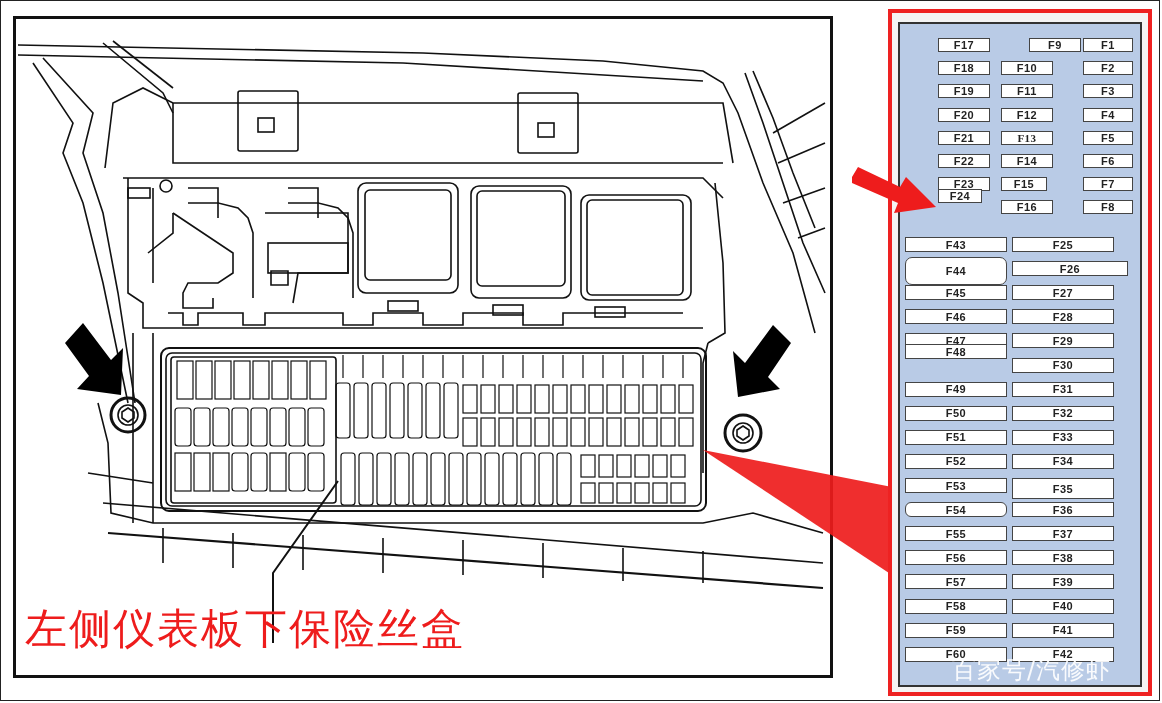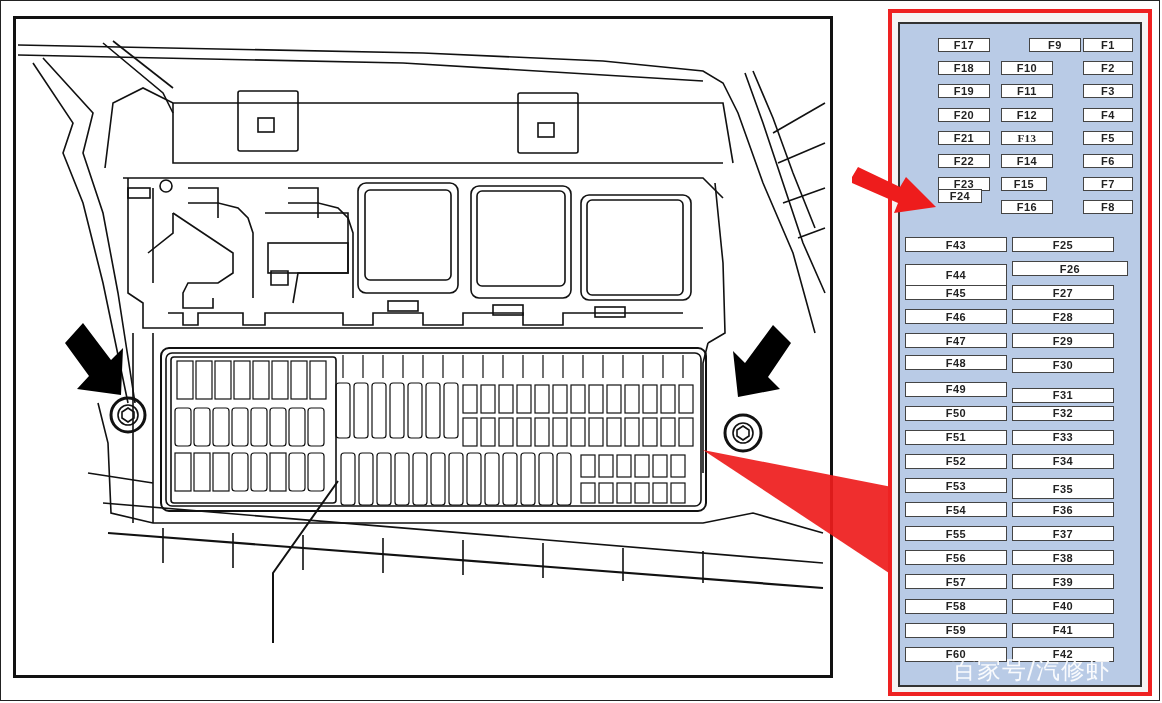--- a/index.html
+++ b/index.html
@@ -179,20 +179,21 @@
     <circle cx="740" cy="430" r="10"></circle>
     <polygon points="740,423 746,427 746,433 740,437 734,433 734,427"></polygon>
 
     <path d="M160 525 L160 560 M230 530 L230 565 M300 532 L300 567 M380 535 L380 570 M460 537 L460 572 M540 540 L540 575 M620 545 L620 578 M700 548 L700 580"></path>
 
     <path d="M335 478 L270 570 L270 640" stroke-width="2"></path>
 
     <polygon points="62,340 80,320 108,357 120,345 118,392 74,386 86,373" fill="#000" stroke="none"></polygon>
     <polygon points="788,340 770,322 742,360 730,348 735,394 777,386 765,374" fill="#000" stroke="none"></polygon>
   </svg>
+  <div class="caption" style="left:9px;top:582px;">左侧仪表板下保险丝盒</div>
 </div>
 
 <svg class="wedge" width="1162" height="703">
   <polygon points="703,450 892,487 892,575" fill="#ee1c1c" opacity="0.92"></polygon>
 </svg>
 
 <div class="panel-red"></div>
 <div class="panel-inner" id="fuse-panel"></div>
 
 <svg class="arrow-red" width="95" height="50">
@@ -217,44 +218,44 @@
 <div class="fuse" style="left: 1001px; top: 200.4px; width: 52px;">F16</div>
 <div class="fuse" style="left: 1083px; top: 38px; width: 50px;">F1</div>
 <div class="fuse" style="left: 1083px; top: 61.2px; width: 50px;">F2</div>
 <div class="fuse" style="left: 1083px; top: 84.4px; width: 50px;">F3</div>
 <div class="fuse" style="left: 1083px; top: 107.6px; width: 50px;">F4</div>
 <div class="fuse" style="left: 1083px; top: 130.8px; width: 50px;">F5</div>
 <div class="fuse" style="left: 1083px; top: 154px; width: 50px;">F6</div>
 <div class="fuse" style="left: 1083px; top: 177.2px; width: 50px;">F7</div>
 <div class="fuse" style="left: 1083px; top: 200.4px; width: 50px;">F8</div>
 <div class="fuse" style="left: 905px; top: 237px; width: 102px; height: 15px;">F43</div>
-<div class="fuse" style="left: 905px; top: 264px; width: 102px; height: 22px;">F44</div>
+<div class="fuse" style="left: 905px; top: 257px; width: 102px; height: 28px; border-radius: 7px;">F44</div>
 <div class="fuse" style="left: 905px; top: 285.2px; width: 102px; height: 15px;">F45</div>
 <div class="fuse" style="left: 905px; top: 309.3px; width: 102px; height: 15px;">F46</div>
 <div class="fuse" style="left: 905px; top: 333.4px; width: 102px; height: 15px;">F47</div>
-<div class="fuse" style="left: 905px; top: 355px; width: 102px; height: 15px;">F48</div>
+<div class="fuse" style="left: 905px; top: 344px; width: 102px; height: 15px;">F48</div>
 <div class="fuse" style="left: 905px; top: 381.6px; width: 102px; height: 15px;">F49</div>
 <div class="fuse" style="left: 905px; top: 405.7px; width: 102px; height: 15px;">F50</div>
 <div class="fuse" style="left: 905px; top: 429.8px; width: 102px; height: 15px;">F51</div>
 <div class="fuse" style="left: 905px; top: 453.9px; width: 102px; height: 15px;">F52</div>
 <div class="fuse" style="left: 905px; top: 478px; width: 102px; height: 15px;">F53</div>
-<div class="fuse" style="left: 905px; top: 502.1px; width: 102px; height: 15px;">F54</div>
+<div class="fuse" style="left: 905px; top: 502.1px; width: 102px; height: 15px; border-radius: 6px;">F54</div>
 <div class="fuse" style="left: 905px; top: 526.2px; width: 102px; height: 15px;">F55</div>
 <div class="fuse" style="left: 905px; top: 550.3px; width: 102px; height: 15px;">F56</div>
 <div class="fuse" style="left: 905px; top: 574.4px; width: 102px; height: 15px;">F57</div>
 <div class="fuse" style="left: 905px; top: 598.5px; width: 102px; height: 15px;">F58</div>
 <div class="fuse" style="left: 905px; top: 622.6px; width: 102px; height: 15px;">F59</div>
 <div class="fuse" style="left: 905px; top: 646.7px; width: 102px; height: 15px;">F60</div>
 <div class="fuse" style="left: 1012px; top: 237px; width: 102px; height: 15px;">F25</div>
 <div class="fuse" style="left: 1012px; top: 261.1px; width: 116px; height: 15px;">F26</div>
 <div class="fuse" style="left: 1012px; top: 285.2px; width: 102px; height: 15px;">F27</div>
 <div class="fuse" style="left: 1012px; top: 309.3px; width: 102px; height: 15px;">F28</div>
 <div class="fuse" style="left: 1012px; top: 333.4px; width: 102px; height: 15px;">F29</div>
 <div class="fuse" style="left: 1012px; top: 357.5px; width: 102px; height: 15px;">F30</div>
-<div class="fuse" style="left: 1012px; top: 381.6px; width: 102px; height: 15px; margin-top: 6px;">F31</div>
+<div class="fuse" style="left: 1012px; top: 381.6px; width: 102px; height: 15px;">F31</div>
 <div class="fuse" style="left: 1012px; top: 405.7px; width: 102px; height: 15px;">F32</div>
 <div class="fuse" style="left: 1012px; top: 429.8px; width: 102px; height: 15px;">F33</div>
 <div class="fuse" style="left: 1012px; top: 453.9px; width: 102px; height: 15px;">F34</div>
 <div class="fuse" style="left: 1012px; top: 478px; width: 102px; height: 21px;">F35</div>
 <div class="fuse" style="left: 1012px; top: 502.1px; width: 102px; height: 15px;">F36</div>
 <div class="fuse" style="left: 1012px; top: 526.2px; width: 102px; height: 15px;">F37</div>
 <div class="fuse" style="left: 1012px; top: 550.3px; width: 102px; height: 15px;">F38</div>
 <div class="fuse" style="left: 1012px; top: 574.4px; width: 102px; height: 15px;">F39</div>
 <div class="fuse" style="left: 1012px; top: 598.5px; width: 102px; height: 15px;">F40</div>
 <div class="fuse" style="left: 1012px; top: 622.6px; width: 102px; height: 15px;">F41</div>

